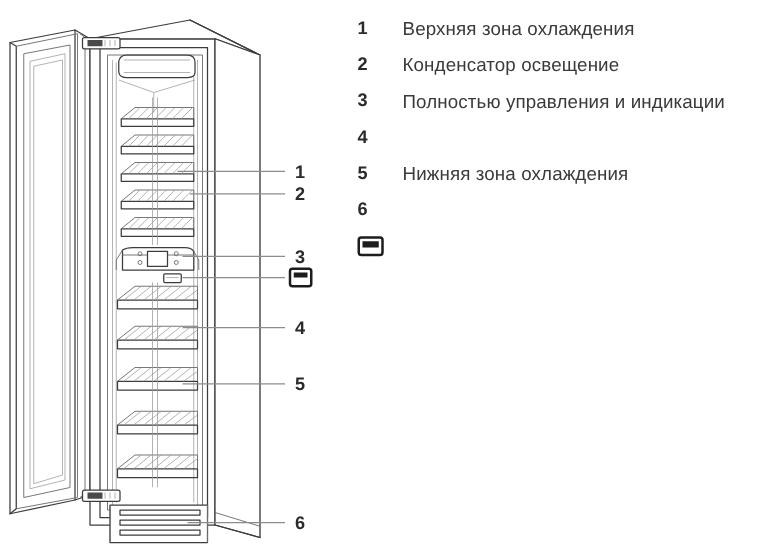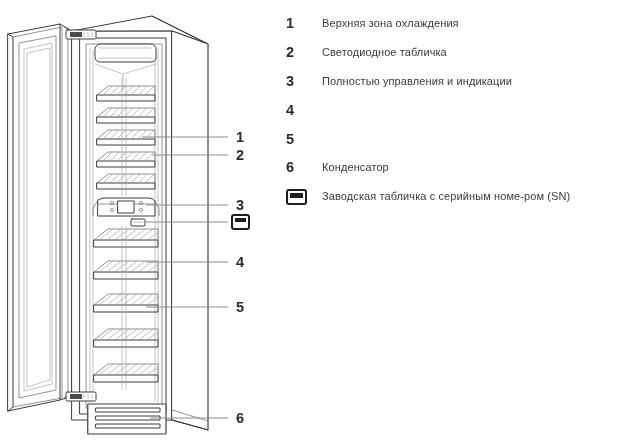--- a/index.html
+++ b/index.html
@@ -27,21 +27,21 @@
   }
   .legend-key{
     width:36px;
     flex:0 0 36px;
     font-size:14.5px;
     font-weight:bold;
     color:#2b2b2b;
     line-height:19px;
   }
   .legend-text{
-    font-size:11px;
+    font-size:15px;
     color:#3a3a3a;
     line-height:19.5px;
     letter-spacing:.1px;
   }
   
   .np-icon{
     width:21px;height:16px;
     border:2px solid #1d1d1d;
     border-radius:3px;
     box-sizing:border-box;
@@ -265,42 +265,41 @@
 
   <div id="legend">
 
     <div class="legend-row">
       <div class="legend-key">1</div>
       <div class="legend-text">Верхняя зона охлаждения</div>
     </div>
 
     <div class="legend-row">
       <div class="legend-key">2</div>
-      <div class="legend-text">Светодиодное табличка</div>
+      <div class="legend-text">Конденсатор освещение</div>
     </div>
 
     <div class="legend-row">
       <div class="legend-key">3</div>
       <div class="legend-text">Полностью управления и индикации</div>
     </div>
 
     <div class="legend-row">
       <div class="legend-key">4</div>
     </div>
 
     <div class="legend-row">
       <div class="legend-key">5</div>
+      <div class="legend-text">Нижняя зона охлаждения</div>
     </div>
 
     <div class="legend-row">
       <div class="legend-key">6</div>
-      <div class="legend-text">Конденсатор</div>
     </div>
 
     <div class="legend-row">
       <div class="legend-key icon-key">
         <span class="np-icon"></span>
       </div>
-      <div class="legend-text">Заводская табличка с серийным номе-ром (SN)</div>
     </div>
 
   </div>
 </div>
 
 </body></html>

